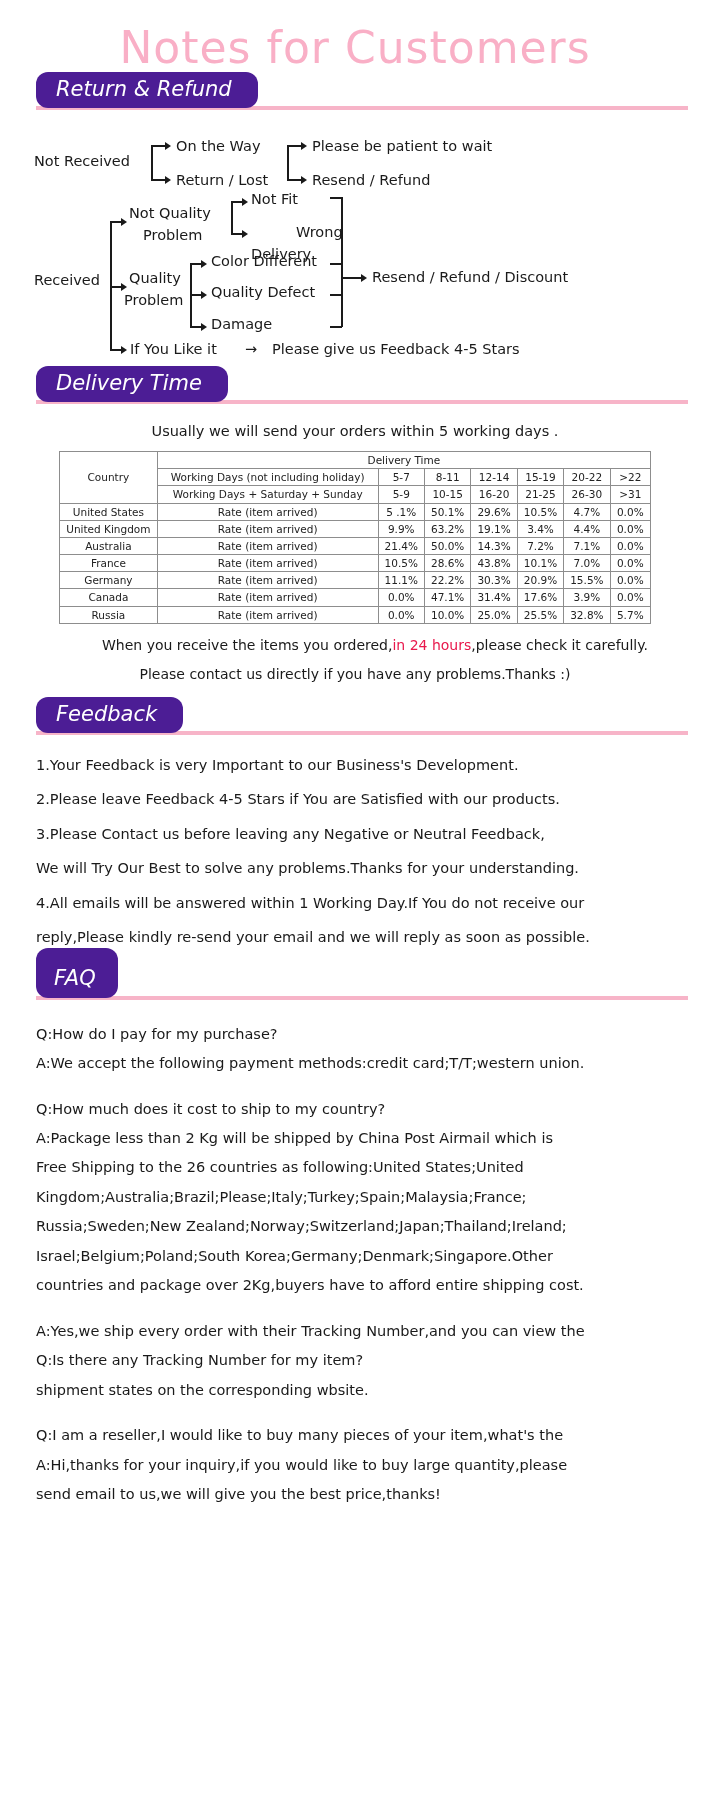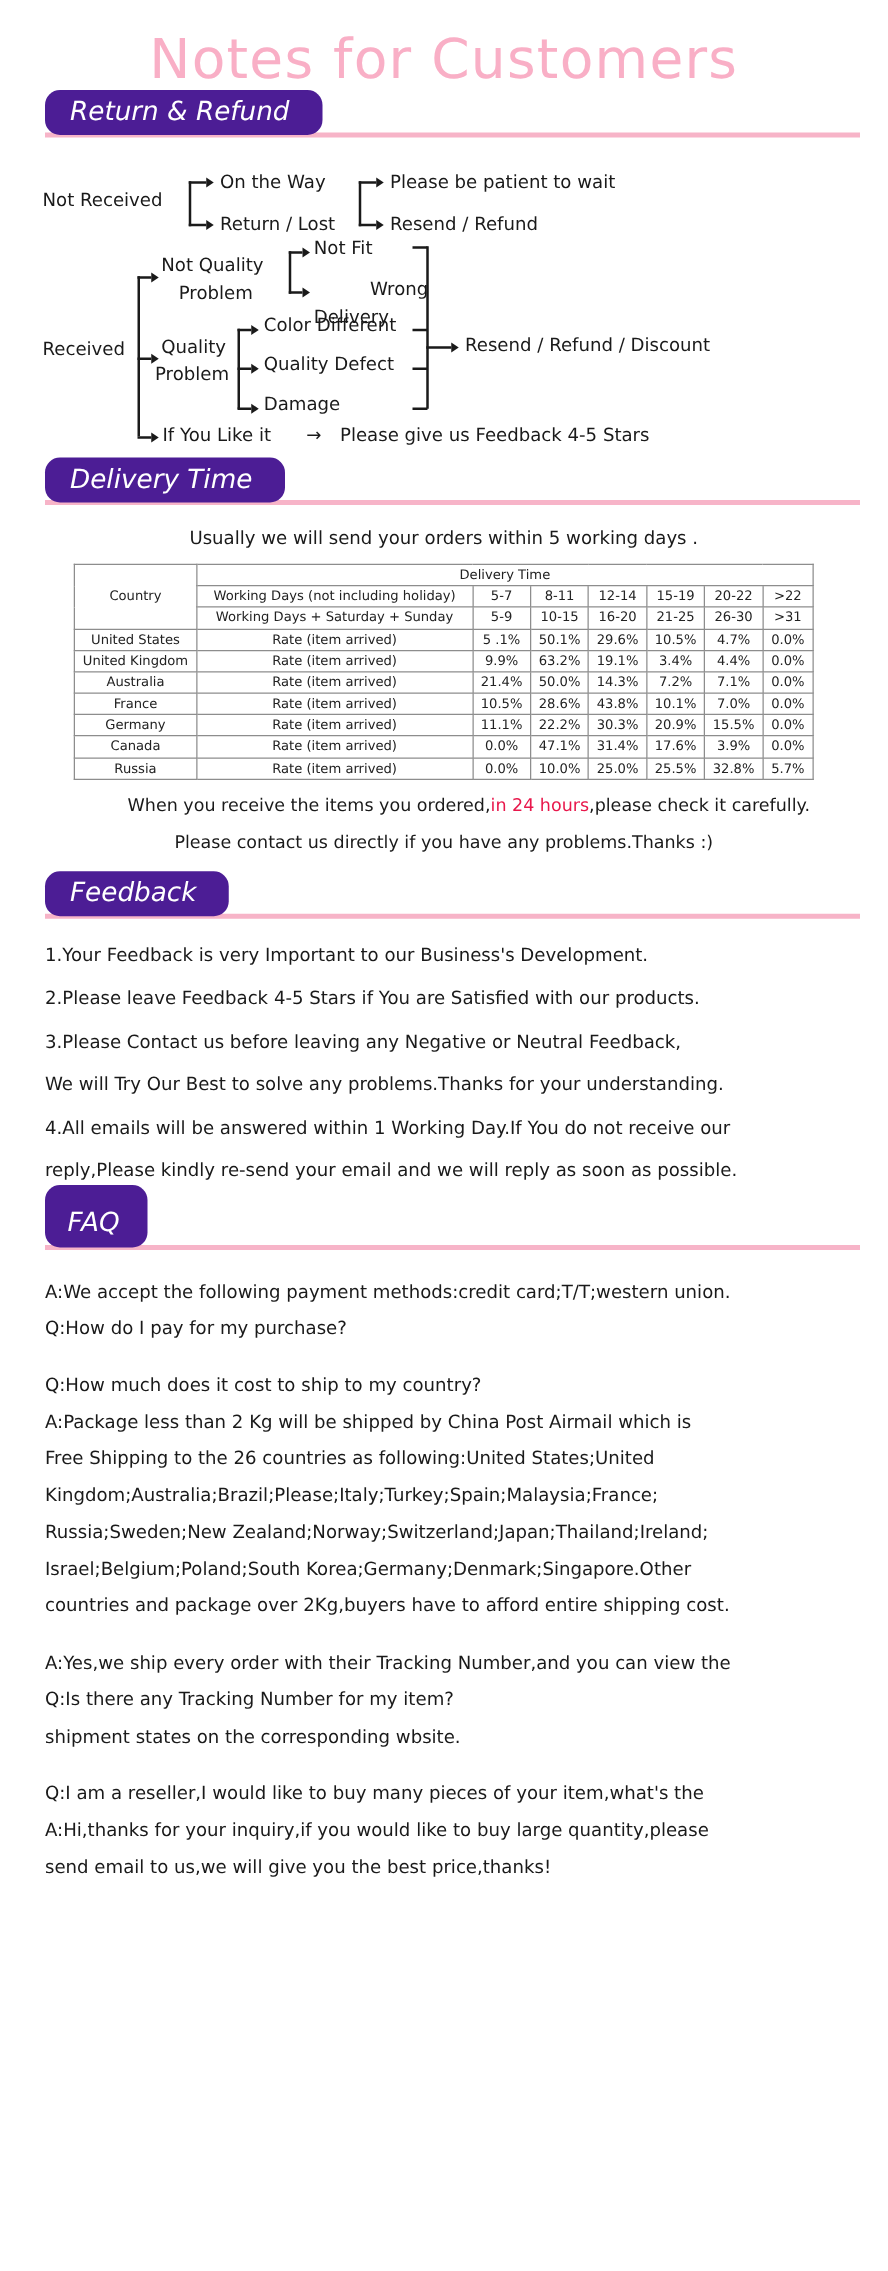--- a/index.html
+++ b/index.html
@@ -268,22 +268,22 @@
     <p>4.All emails will be answered within 1 Working Day.If You do not receive our</p>
     <p>reply,Please kindly re-send your email and we will reply as soon as possible.</p>
   </div>
 
   <div class="section-head faq" style="margin-top:14px;">
     <div class="rule"></div>
     <div class="pill">FAQ</div>
   </div>
 
   <div class="faq-block">
+    <p>Q:How do I pay for my purchase?</p>
     <p>A:We accept the following payment methods:credit card;T/T;western union.</p>
-    <p>Q:How do I pay for my purchase?</p>
     <p class="gap"></p>
     <p>Q:How much does it cost to ship to my country?</p>
     <p>A:Package less than 2 Kg will be shipped by China Post Airmail which is</p>
     <p>Free Shipping  to the 26 countries as following:United States;United</p>
     <p>Kingdom;Australia;Brazil;Please;Italy;Turkey;Spain;Malaysia;France;</p>
     <p>Russia;Sweden;New Zealand;Norway;Switzerland;Japan;Thailand;Ireland;</p>
     <p>Israel;Belgium;Poland;South Korea;Germany;Denmark;Singapore.Other</p>
     <p>countries and package over 2Kg,buyers have to afford entire shipping cost.</p>
     <p class="gap"></p>
     <p>A:Yes,we ship every order with their Tracking Number,and you can view the</p>

